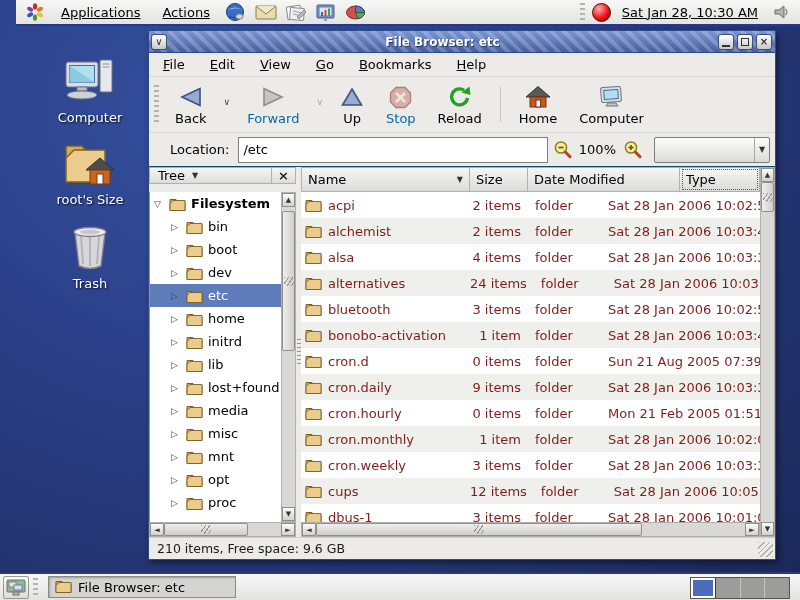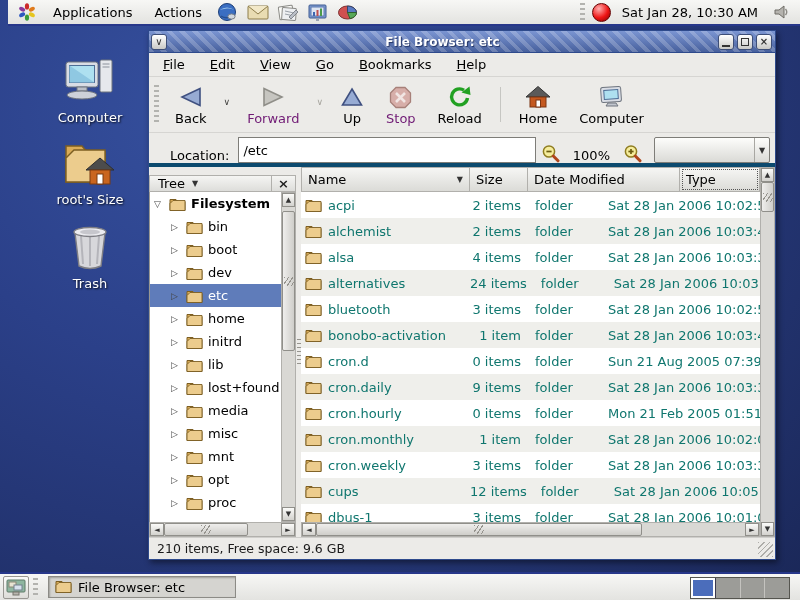--- a/index.html
+++ b/index.html
@@ -1,23 +1,23 @@
 <!DOCTYPE html>
 <html><head>
 <meta charset="utf-8">
 <style>
   * { margin:0; padding:0; box-sizing:border-box; }
   body { width:800px; height:600px; font-family:"DejaVu Sans","Liberation Sans",sans-serif; }
   .screen { position:relative; width:800px; height:600px; overflow:hidden;
     background: radial-gradient(ellipse at 28% 18%, #36519f 0%, #2b4089 38%, #233471 68%, #1a2757 100%); }
 
   
-  .panel-top { position:absolute; top:0; left:8px; right:0; height:26px;
+  .panel-top { position:absolute; top:0; left:16px; right:0; height:26px;
     background:linear-gradient(#f7f7f5,#e3e3e0); border-bottom:2px solid #27378a;
-    display:flex; align-items:center; padding:8px 4px; }
+    display:flex; align-items:center; padding:8px 4px;text-decoration:underline; }
   .panel-menu-item { font-size:13px; color:#000; padding:0 11px; height:100%; display:flex; align-items:center; }
   .launcher { width:22px; height:22px; margin:0 4px; display:flex; align-items:center; justify-content:center; }
   .panel-right { margin-left:auto; display:flex; align-items:center; }
   .drag-handle-v { width:5px; height:18px; margin:0 4px;
     background:repeating-linear-gradient(180deg,#b3b3af 0 2px, transparent 2px 5px); }
   .alert-ball { width:19px; height:19px; border-radius:50%; margin:0 3px;
     background:radial-gradient(circle at 35% 28%, #ffb0b0, #ee1515 55%, #7c0202 100%);
     border:1px solid #600; }
   .clock { font-size:13px; color:#000; padding:0 8px; white-space:nowrap; }
 
@@ -47,42 +47,42 @@
 
   .menubar { flex:0 0 24px; display:flex; align-items:center; gap:25px; padding-left:14px;
     font-size:13px; color:#000; border-bottom:1px solid #d6d5d2; background:#ecebe8; }
 
   .toolbar { flex:0 0 56px; display:flex; align-items:stretch; border-bottom:1px solid #d6d5d2; padding:2px 0; }
   .tool-handle { width:5px; margin:6px 5px;
     background:repeating-linear-gradient(180deg,#b3b3af 0 2px, transparent 2px 5px); }
   .tool-btn { display:flex; flex-direction:column; align-items:center; justify-content:center;
     padding:1px 11px; font-size:13px; color:#000; }
   .tool-btn .ticon { height:27px; display:flex; align-items:center; justify-content:center; }
-  .tool-btn.disabled { color:#701a75; }
+  .tool-btn.disabled { color:#0369a1; }
   .drop-arrow { align-self:center; font-size:9px; color:#3c3c3a; padding:0 6px; margin-top:-6px; }
   .drop-arrow.disabled { color:#a5a39c; }
   .tool-sep { width:1px; background:#c6c6c2; margin:8px 7px; }
 
-  .locbar { flex:0 0 34px; display:flex; align-items:flex-end; border-bottom:4px solid #0c4a6e; padding-right:5px; }
+  .locbar { flex:0 0 34px; display:flex; align-items:center; border-bottom:1px solid #0c4a6e; padding-right:5px; }
   .locbar .label { font-size:13px; margin:0 9px 0 6px; }
   .loc-input { flex:1; height:25px; border:1px solid #7e7d78; background:#fff; font-size:13px;
     font-family:"DejaVu Sans",sans-serif; padding:12px 4px; }
   .zoomico { margin:0 5px; display:flex; align-items:center; }
-  .zoom-level { font-size:13px; margin:0 8px; }
+  .zoom-level { font-size:13px; margin:0 2px; }
   .combo { width:116px; height:26px; margin-left:7px; border:1px solid #7e7d78; border-radius:2px;
     background:linear-gradient(#fdfdfb,#dadad6); display:flex; align-items:center; }
   .combo .val { flex:1; font-size:12px; padding-left:9px;margin-top:48px; }
   .combo .cbtn { width:15px; height:100%; border-left:1px solid #a8a7a2; display:flex;
     align-items:center; justify-content:center; font-size:8px; color:#333; }
 
   .main { flex:1; display:flex; min-height:0; }
 
   
   .sidebar { flex:0 0 147px; display:flex; flex-direction:column; min-height:0; }
-  .side-header { flex:0 0 25px; display:flex; align-items:flex-end; }
+  .side-header { flex:0 0 25px; display:flex; align-items:flex-start; }
   .side-sel { flex:1; background:linear-gradient(#f5f5f3,#dddddA); border:1px solid #b1b0ac;
     font-size:13px; display:flex; align-items:center; padding-left:8px; gap:7px; }
   .side-sel .ar { font-size:8px; color:#333; }
   .side-close { flex:0 0 24px; background:linear-gradient(#f5f5f3,#dddddA); border:1px solid #b1b0ac;
     border-left:none; display:flex; align-items:center; justify-content:center;
     font-size:13px; font-weight:bold; color:#222; }
   .tree-body { flex:1; display:flex; min-height:0; }
   .tree-list { flex:1; background:#fff; overflow:hidden; border-left:1px solid #999792; }
   .tree-item { height:23px; display:flex; align-items:center; font-size:13px; color:#000; padding-left:4px; }
   .tree-item .exp { width:15px; font-size:9px; color:#444; flex:0 0 15px; }
@@ -115,21 +115,21 @@
   .fheader { flex:0 0 25px; display:flex; }
   .colh { background:linear-gradient(#f6f6f4,#dbdbd7); border:1px solid #b1b0ac; border-left-width:0;
     font-size:13px; display:flex; align-items:center; padding:0 6px; white-space:nowrap; overflow:hidden; }
   .colh:first-child { border-left-width:1px; }
   .colh.c-name { flex:0 0 169px; justify-content:space-between; }
   .colh.c-name .ar { font-size:8px; color:#333; }
   .colh.c-size { flex:0 0 58px; }
   .colh.c-type { flex:0 0 80px; outline:1px dotted #555; outline-offset:-3px; }
   .colh.c-date { flex:1; }
   .rows { flex:1; overflow:hidden; background:#fff; }
-  .frow { height:26px; display:flex; align-items:center; font-size:13px; color:#0f766e; }
+  .frow { height:26px; display:flex; align-items:center; font-size:13px; color:#7f1d1d; }
   .frow:nth-child(even) { background:#efefeb; }
   .frow .cell-name { flex:0 0 169px; display:flex; align-items:center; padding-left:4px; overflow:hidden; }
   .frow .cell-name .fico { margin-right:6px; display:flex; }
   .frow .cell-size { flex:0 0 58px; text-align:right; padding-right:7px; white-space:nowrap; }
   .frow .cell-type { flex:0 0 80px; padding-left:7px; }
   .frow .cell-date { flex:1; white-space:nowrap; overflow:hidden; }
 
   .statusbar { flex:0 0 22px; border-top:1px solid #cfcecb; display:flex; align-items:center;
     font-size:12.5px; color:#1a1a1a; padding-left:8px; position:relative; }
   .corner-grip { position:absolute; right:2px; bottom:2px; width:15px; height:15px;

